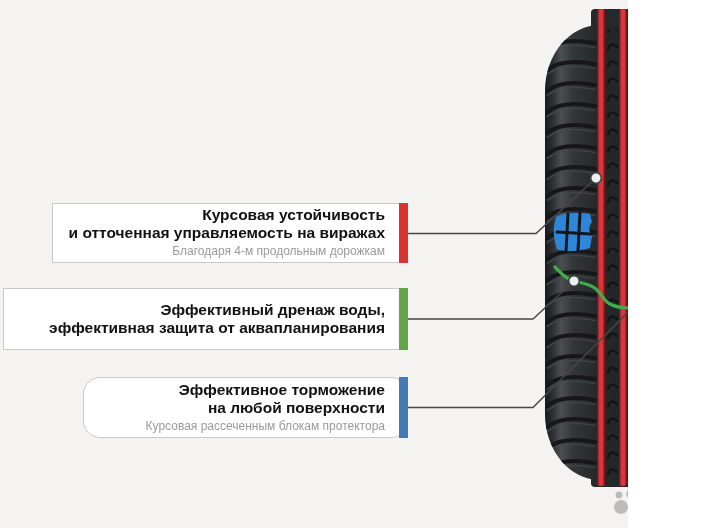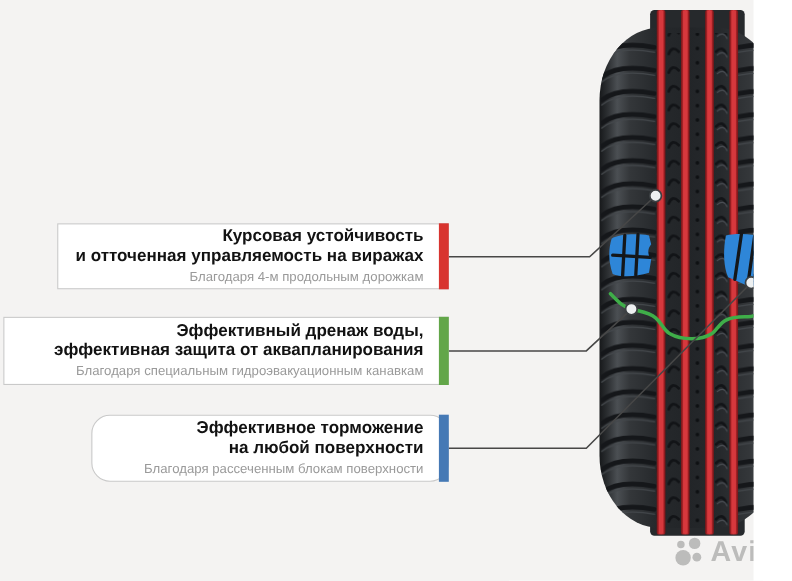--- a/index.html
+++ b/index.html
@@ -1,17 +1,17 @@
 <!DOCTYPE html>
 <html><head>
 <meta charset="utf-8">
 <style>
   html,body{margin:0;padding:0;}
   body{font-family:"Liberation Sans",sans-serif;background:#fff;}
-  #page{position:relative;width:685px;height:528px;background:#f4f3f2;overflow:hidden;}
+  #page{position:relative;width:628px;height:528px;background:#f4f3f2;overflow:hidden;}
 
   
   .callout{position:absolute;box-sizing:border-box;background:#ffffff;border:1px solid #c9c9c9;
            display:flex;flex-direction:column;justify-content:center;align-items:flex-end;
            padding-right:22px;text-align:right;}
   .callout.c1{left:52px;top:203px;width:356px;height:60px;}
   .callout.c2{left:3px;top:288px;width:405px;height:62px;}
   .callout.c3{left:83px;top:377px;width:325px;height:61px;border-radius:17px;}
   .co-title{font-size:15.5px;line-height:18px;font-weight:bold;color:#121212;white-space:pre-line;}
   .co-sub{font-size:12px;line-height:17px;color:#9a9a9a;margin-top:1px;}
@@ -132,28 +132,27 @@
   <div class="callout c1">
     <div class="co-title">Курсовая устойчивость
 и отточенная управляемость на виражах</div>
     <div class="co-sub">Благодаря 4-м продольным дорожкам</div>
     <div class="co-bar" style="background: rgb(216, 52, 47);"></div>
   </div>
 
   <div class="callout c2">
     <div class="co-title">Эффективный дренаж воды,
 эффективная защита от аквапланирования</div>
-    <div class="co-sub">Благодаря специальным гидроэвакуационным канавкам</div>
     <div class="co-bar" style="background: rgb(98, 166, 73);"></div>
   </div>
 
   <div class="callout c3">
     <div class="co-title">Эффективное торможение
 на любой поверхности</div>
-    <div class="co-sub">Благодаря рассеченным блокам поверхности</div>
+    <div class="co-sub">Курсовая рассеченным блокам протектора</div>
     <div class="co-bar" style="background: rgb(69, 121, 181);"></div>
   </div>
 
   <div class="watermark">
     <svg width="30" height="28" viewBox="0 0 30 28">
       <g fill="currentColor">
         <circle cx="7" cy="8" r="3.4"></circle>
         <circle cx="19.5" cy="7" r="5.2"></circle>
         <circle cx="9" cy="20" r="7"></circle>
         <circle cx="21.5" cy="19.5" r="4"></circle>

